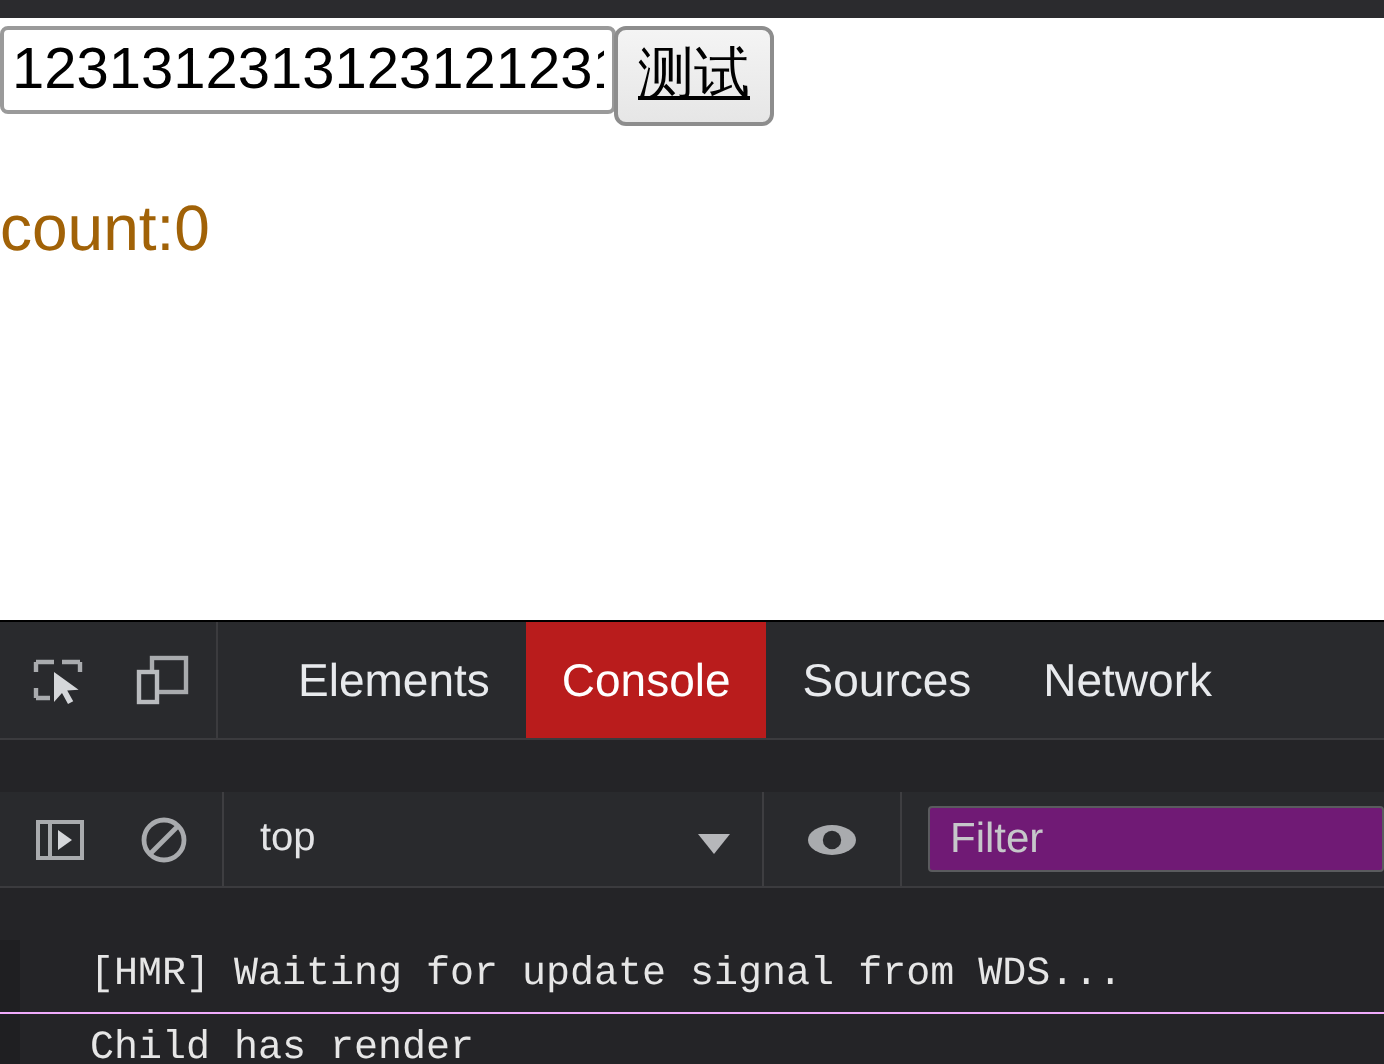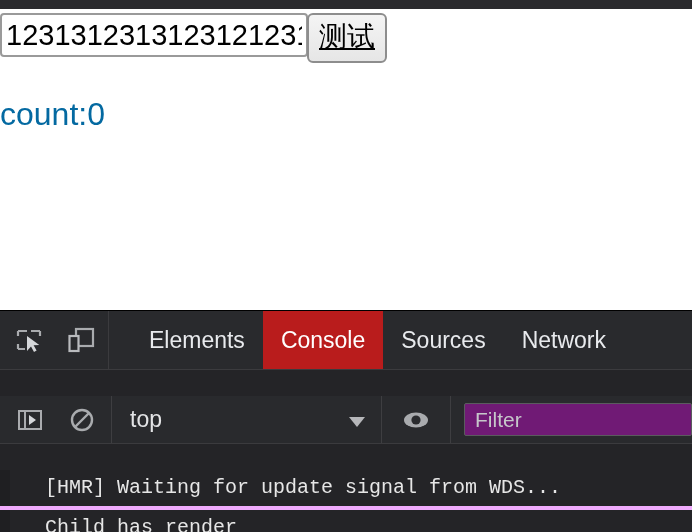--- a/index.html
+++ b/index.html
@@ -77,21 +77,21 @@
     cursor: pointer;
     text-decoration: underline;
   }
 
   .count-text {
     position: absolute;
     left: 0; top: 86px;
     font-family: "Liberation Sans", sans-serif;
     font-size: 32px;
     line-height: 38px;
-    color: #0369a1;
+    color: #a16207;
     white-space: nowrap;
   }
 
   
   .devtools {
     position: absolute;
     left: 0; top: 310px;
     width: 692px; height: 222px;
     background: #242427;
     border-top: 1px solid #000000;
@@ -177,21 +177,21 @@
     width: 270px;
     height: 100%;
     padding-left: 18px;
     box-sizing: border-box;
     cursor: pointer;
     border-right: 1px solid #3e3e41;
   }
 
   .ct-context-label {
     font-family: "Liberation Sans", sans-serif;
-    font-size: 23px;
+    font-size: 20px;
     color: #e3e4e6;
   }
 
   .ct-caret {
     position: absolute;
     right: 16px;
     top: 50%;
     margin-top: -3px;
     width: 0; height: 0;
     border-left: 8px solid transparent;
@@ -235,21 +235,21 @@
     flex: 1 1 auto;
     background: #242427;
     overflow: hidden;
   }
 
   .console-row {
     position: relative;
     display: flex;
     align-items: center;
     min-height: 37px;
-    border-bottom: 4px solid #f0abfc;
+    border-bottom: 1px solid #f0abfc;
     padding-left: 45px;
     box-sizing: border-box;
   }
 
   .console-gutter {
     position: absolute;
     left: 0; top: 0; bottom: 0;
     width: 10px;
     background: #1f1f22;
   }

